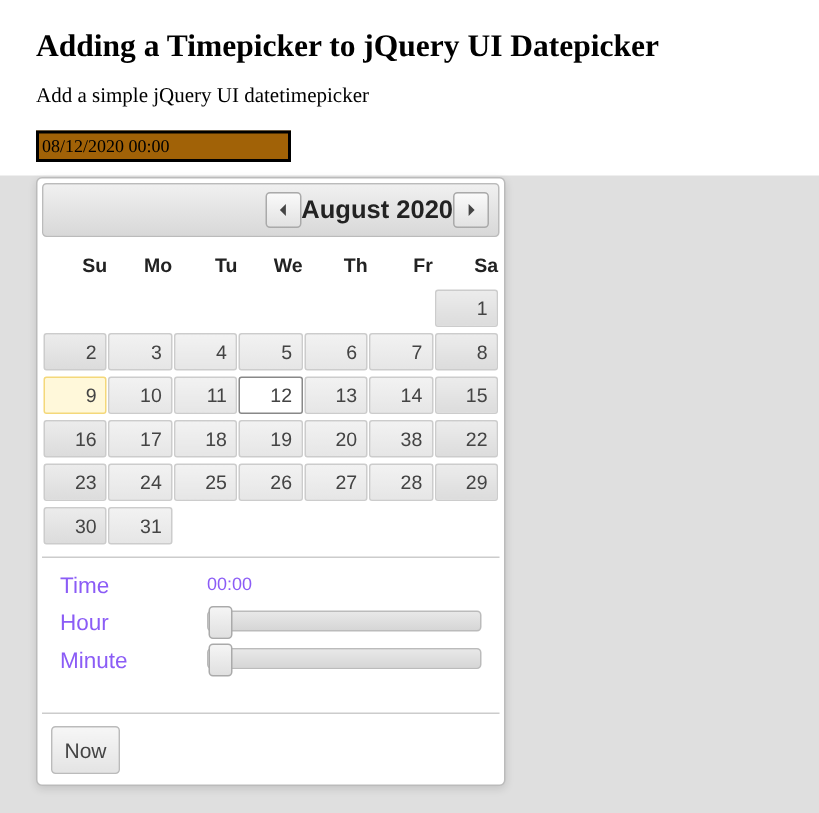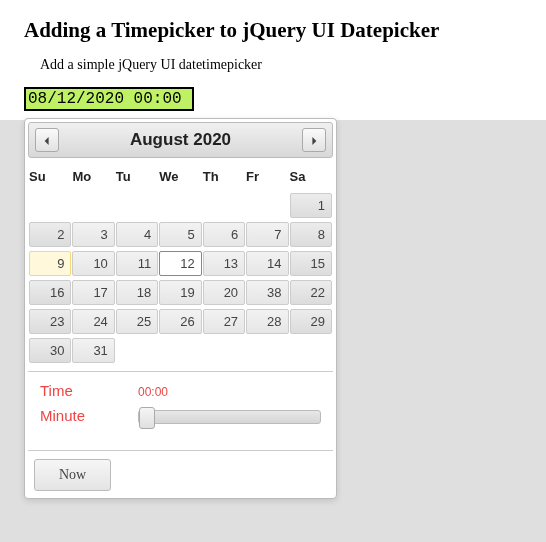--- a/index.html
+++ b/index.html
@@ -1,40 +1,40 @@
 <!DOCTYPE html>
 <html><head>
 <meta charset="utf-8">
 <style>
 html,body{margin:0;padding:0;font-family:Georgia,serif;background:#dfdfdf}
 .page{width:546px;height:542px;position:relative}
 .header-area{background:#fff;padding:18px 24px 9px}
 h1{font-size:21px;font-weight:bold;margin:0 0 14px;font-family:Georgia,serif}
-.subtitle{font-size:14px;margin:0 16px 14px}
-.dt-input{width:162px;font-family:Liberation Mono, monospace;font-size:16px;padding:1px 2px;border:2px solid #000;background:#bef264}
+.subtitle{font-size:14px;margin:0 0 14px}
+.dt-input{width:162px;font-family:Liberation Serif, serif;font-size:12px;padding:1px 2px;border:2px solid #000;background:#a16207}
 .picker{position:absolute;left:24px;top:118px;width:305px;background:#fff;border:1px solid #bbb;border-radius:4px;padding:3px;font-family:Arial,Helvetica,sans-serif;box-shadow:0 2px 6px rgba(0,0,0,0.12)}
-.cal-header{background:linear-gradient(#f0f0f0,#d8d8d8);border:1px solid #bbb;border-radius:3px;height:34px;display:flex;align-items:center;justify-content:space-between;padding:0 6px}
+.cal-header{background:linear-gradient(#f0f0f0,#d8d8d8);border:1px solid #bbb;border-radius:3px;height:34px;display:flex;align-items:center;justify-content:flex-end;padding:0 6px}
 .nav-btn{width:22px;height:22px;border:1px solid #aaa;border-radius:3px;background:linear-gradient(#fafafa,#e2e2e2);display:flex;align-items:center;justify-content:center;cursor:pointer}
 .nav-btn svg{width:8px;height:8px;fill:#444}
 .cal-title{font-weight:bold;font-size:17px;color:#222}
 table.cal{width:100%;border-collapse:separate;border-spacing:1px;margin-top:4px;table-layout:fixed}
-table.cal th{font-weight:bold;font-size:13px;color:#222;padding:6px 0;text-align:left}
+table.cal th{font-weight:bold;font-size:13px;color:#222;padding:6px 0;text-align:right}
 table.cal td{padding:0;height:28px}
 .day{display:block;text-align:right;padding:4px 6px;font-size:13px;color:#444;border:1px solid #ccc;background:linear-gradient(#f2f2f2,#e6e6e6);border-radius:2px;cursor:pointer}
 .day.wknd{background:linear-gradient(#ececec,#dcdcdc)}
 .day.today{background:#fff8da;border-color:#f4d87a}
 .day.sel{background:#fff;border-color:#888;font-weight:normal}
 .time-panel{border-top:1px solid #ccc;margin-top:6px;padding:10px 12px 8px}
-.time-row{display:flex;align-items:flex-end;margin-bottom:8px;font-size:15px;color:#ef4444}
+.time-row{display:flex;align-items:flex-start;margin-bottom:8px;font-size:15px;color:#8b5cf6}
 .time-label{width:98px}
 .time-value{font-size:12px}
 .slider{flex:1;height:12px;background:linear-gradient(#e8e8e8,#d6d6d6);border:1px solid #bbb;border-radius:3px;position:relative}
 .slider-handle{position:absolute;left:0;top:-4px;width:14px;height:20px;background:linear-gradient(#f5f5f5,#e0e0e0);border:1px solid #aaa;border-radius:3px;cursor:pointer}
 .btn-row{border-top:1px solid #ccc;margin-top:6px;padding:8px 6px 4px;display:flex;justify-content:space-between}
-.btn{padding:7px 24px;font-size:14px;color:#444;border:1px solid #bbb;border-radius:3px;background:linear-gradient(#f6f6f6,#e4e4e4);cursor:pointer;font-family:Liberation Serif, serif}
+.btn{padding:7px 8px;font-size:14px;color:#444;border:1px solid #bbb;border-radius:3px;background:linear-gradient(#f6f6f6,#e4e4e4);cursor:pointer;font-family:Liberation Sans, sans-serif}
 .btn.primary{font-weight:bold;color:#222}
 </style>
 </head>
 <body>
 
 <div class="page">
   <div class="header-area">
     <h1>Adding a Timepicker to jQuery UI Datepicker</h1>
     <p class="subtitle">Add a simple jQuery UI datetimepicker</p>
     <input class="dt-input" type="text" value="08/12/2020 00:00" style="">
@@ -185,20 +185,26 @@
             <td></td>
           </tr>
         </tbody>
     </table>
 
     <div class="time-panel">
       <div class="time-row">
         <span class="time-label">Time</span>
         <span class="time-value">00:00</span>
       </div>
+      <div class="time-row">
+        <span class="time-label">Hour</span>
+        <div class="slider">
+          <div class="slider-handle"></div>
+        </div>
+      </div>
       <div class="time-row" style="margin-bottom:12px">
         <span class="time-label">Minute</span>
         <div class="slider">
           <div class="slider-handle"></div>
         </div>
       </div>
     </div>
 
     <div class="btn-row">
       <button class="btn">Now</button>

